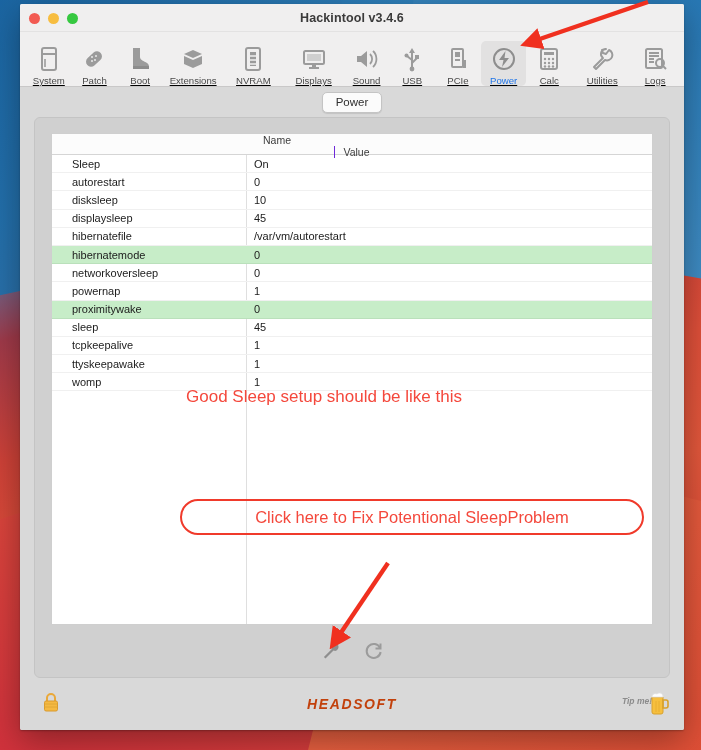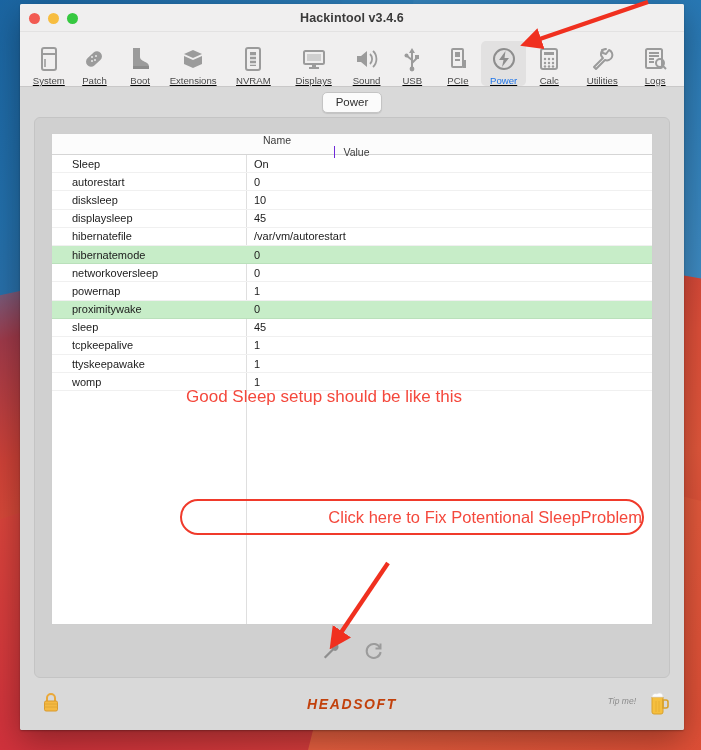--- a/index.html
+++ b/index.html
@@ -128,21 +128,21 @@
 
   
   .anno-text{
     position:absolute; left:134px; top:253px;
     font-size:17px; color:#f4483c; white-space:nowrap;
     font-family:"Liberation Sans", sans-serif;
   }
   .anno-oval{
     position:absolute; left:128px; top:365px; width:464px; height:36px;
     border:2.6px solid #f03a2b; border-radius:20px;
-    display:flex; align-items:center; justify-content:flex-end;
+    display:flex; align-items:center; justify-content:center;
   }
   .anno-oval span{
     font-size:16.5px; color:#f4483c; white-space:nowrap;
   }
 
   
   .cbar{
     flex:none; height:52px; display:flex; align-items:center; justify-content:center;
     gap:18px;
   }
@@ -152,22 +152,22 @@
   .footer{
     flex:none; height:52px; background:#d9d9d9; position:relative;
     display:flex; align-items:center;
   }
   .foot-lock{ position:absolute; left:22px; top:14px; }
   .foot-logo{
     width:100%; text-align:center; font-size:14px; font-weight:bold;
     font-style:italic; letter-spacing:1.6px; color:#c2410c;
   }
   .foot-tip{
-    position:absolute; right:48px; top:18px; font-size:8.5px;
-    font-style:italic; color:#8b8b8b;
+    position:absolute; right:32px; top:18px; font-size:8.5px;
+    font-style:italic; color:#8b8b8b;font-weight:bold;
   }
   .foot-beer{ position:absolute; right:14px; top:11px; }
 
   
   #arrows{ position:absolute; left:0; top:0; width:701px; height:750px; pointer-events:none; }
 </style>
 </head>
 <body>
 
 <div id="desktop">

